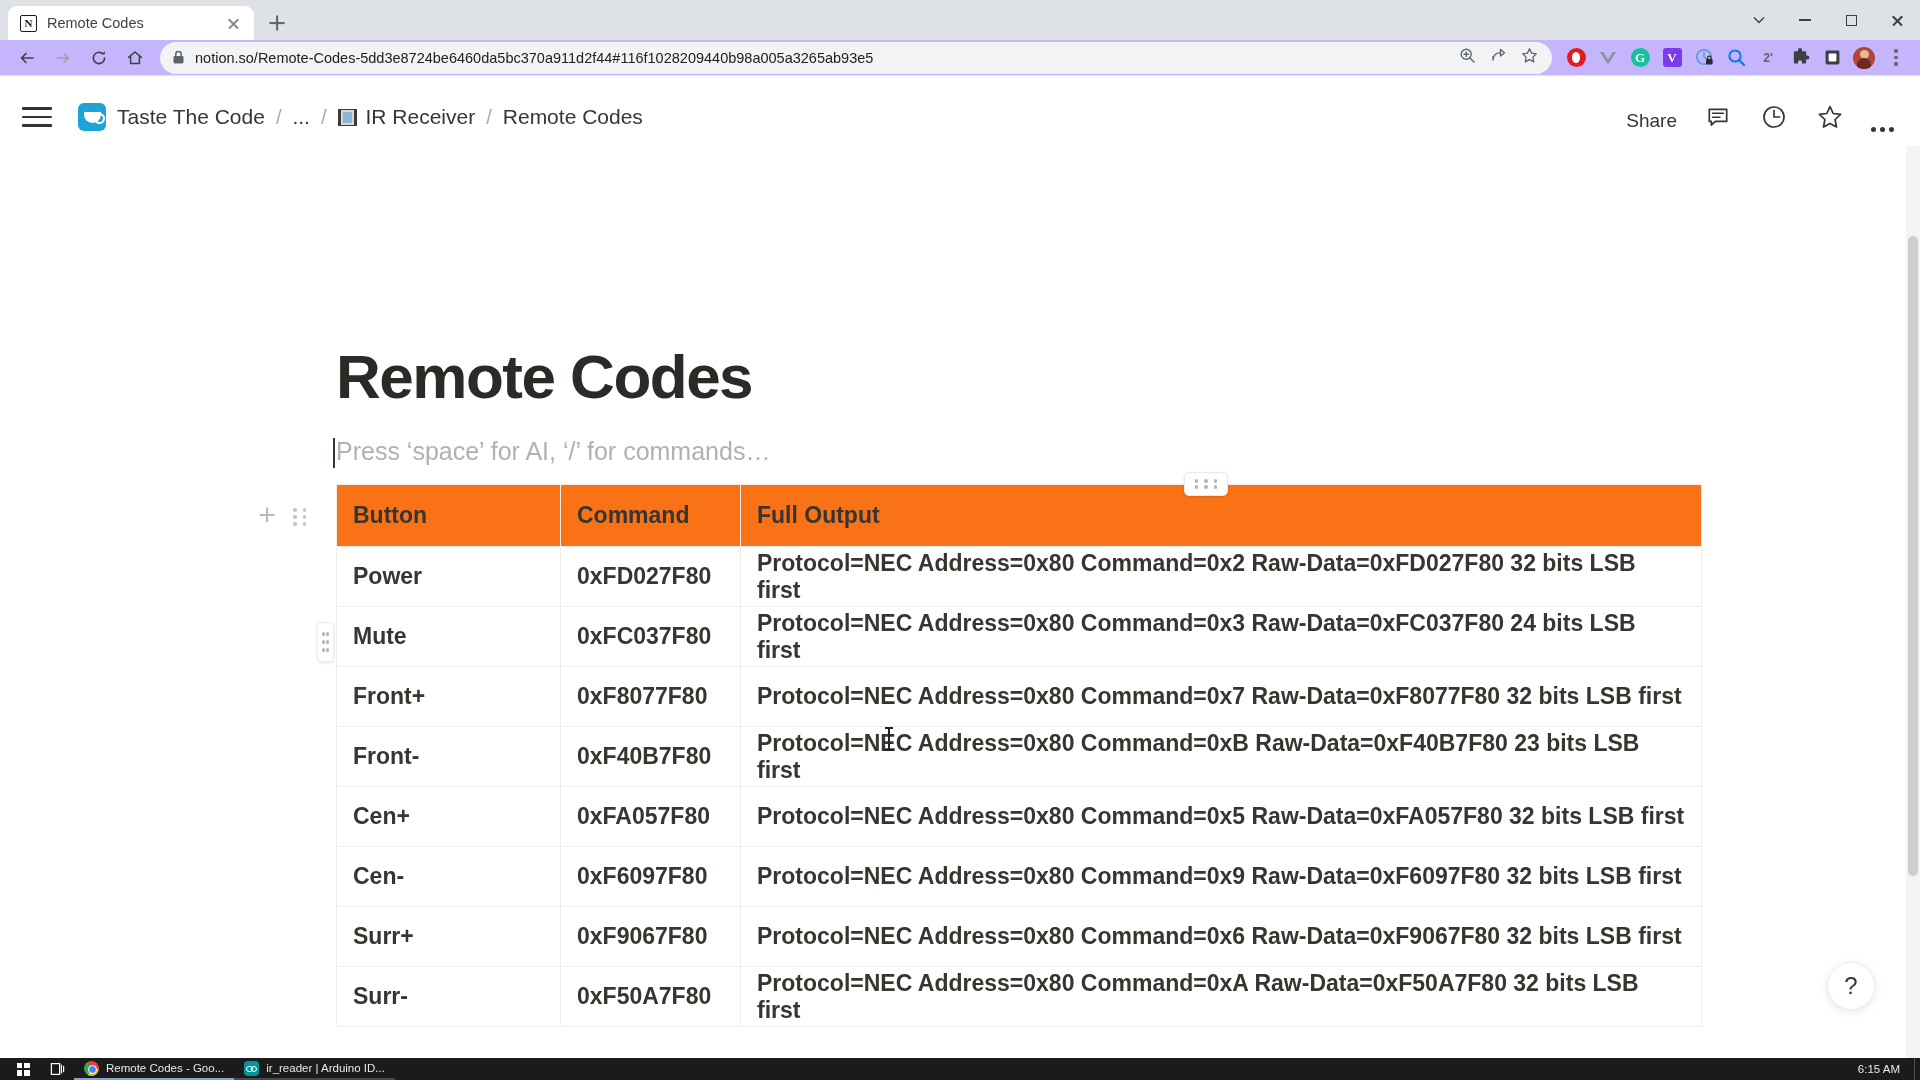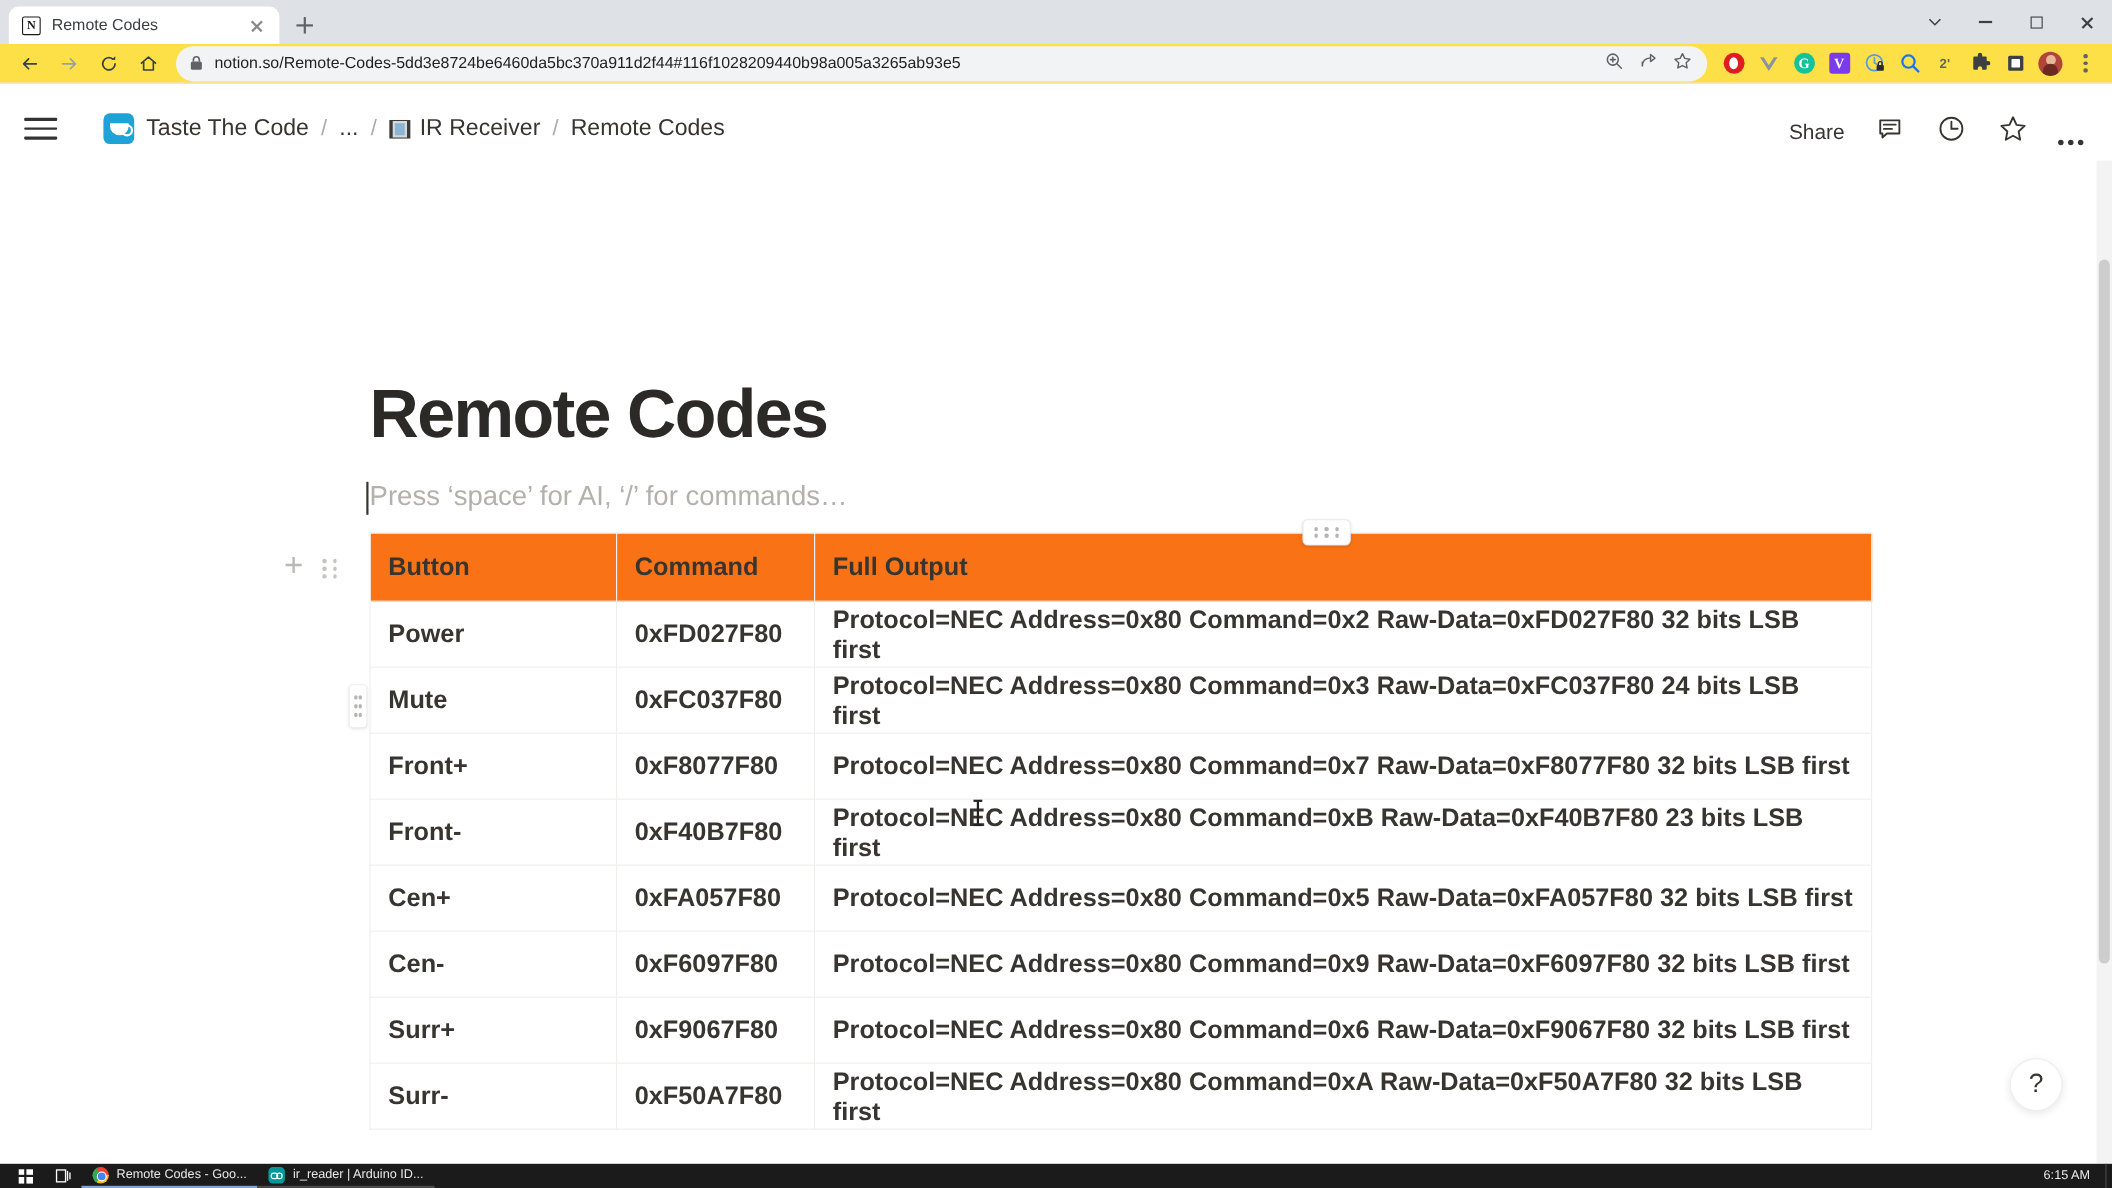--- a/index.html
+++ b/index.html
@@ -58,21 +58,21 @@
   .wc-max { width: 11px; height: 11px; border: 1.5px solid #3c4043; }
   .wc-close { position: relative; width: 13px; height: 13px; }
   .wc-close:before, .wc-close:after {
     content:""; position:absolute; left:0; top:6px; width:13px; height:1.5px; background:#3c4043;
   }
   .wc-close:before { transform: rotate(45deg); }
   .wc-close:after { transform: rotate(-45deg); }
 
   
   .toolbar {
-    height: 36px; background: #fde047; display: flex; align-items: center;
+    height: 36px; background: #c4b5fd; display: flex; align-items: center;
     padding: 0 10px; gap: 2px; border-bottom: 1px solid #e6e6e6;
   }
   .navbtn { width: 34px; height: 34px; display:flex; align-items:center; justify-content:center; border-radius:50%; }
   .navbtn svg { display:block; }
   .omnibox {
     flex: 1 1 auto; height: 32px; margin: 0 8px 0 6px;
     background: #f1f3f4; border-radius: 16px;
     display: flex; align-items: center; padding: 0 12px; gap: 10px;
     position: relative;
   }
@@ -86,21 +86,21 @@
   .profile-av { width: 22px; height: 22px; border-radius: 50%; background: #b0453a; overflow:hidden; position:relative; }
   .profile-av:after{ content:""; position:absolute; left:4px; top:11px; width:14px; height:14px; border-radius:50%; background:#6d2a22;}
   .profile-av:before{ content:""; position:absolute; left:6.5px; top:3px; width:9px; height:9px; border-radius:50%; background:#e8b79a;}
   .kebab { width: 28px; height: 28px; display:flex; flex-direction:column; align-items:center; justify-content:center; gap:3px; }
   .kebab i { width: 3.4px; height: 3.4px; border-radius: 50%; background: #5f6368; display:block; }
 
   
   .page { position: absolute; top: 88px; left: 0; width: 1920px; height: 970px; background: #fff; overflow: hidden; }
 
   .notion-topbar {
-    height: 58px; display: flex; align-items: center; padding: 0 26px 0 22px; gap: 16px;
+    height: 58px; display: flex; align-items: center; padding: 0 26px 0 22px; gap: 0;
   }
   .hamburger { width: 34px; height: 34px; display:flex; flex-direction:column; justify-content:center; gap:6px; margin-right: 22px;}
   .hamburger i { display:block; width: 30px; height: 2.6px; background: #333; border-radius: 1px; }
   .bc { display: flex; align-items: center; gap: 0; }
   .bc-logo {
     width: 28px; height: 28px; border-radius: 6px; background: #1fa2d6;
     display:flex; align-items:center; justify-content:center; margin-right: 11px;
   }
   .bc-logo .cup { width: 17px; height: 11px; background:#fff; border-radius: 0 0 9px 9px; position: relative; }
   .bc-logo .cup:after { content:""; position:absolute; right:-4px; top:1px; width:7px; height:7px; border:2px solid #fff; border-radius:50%; }

